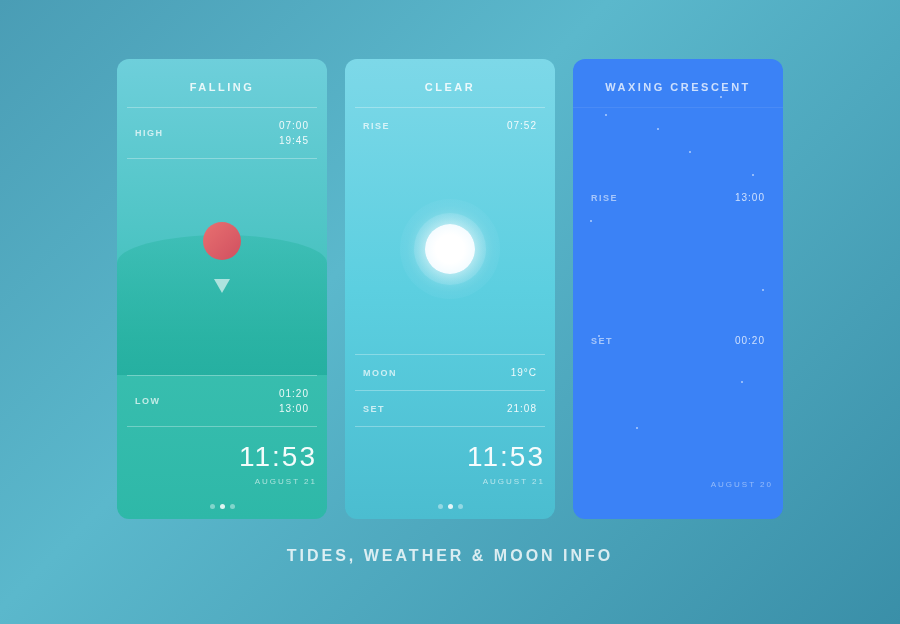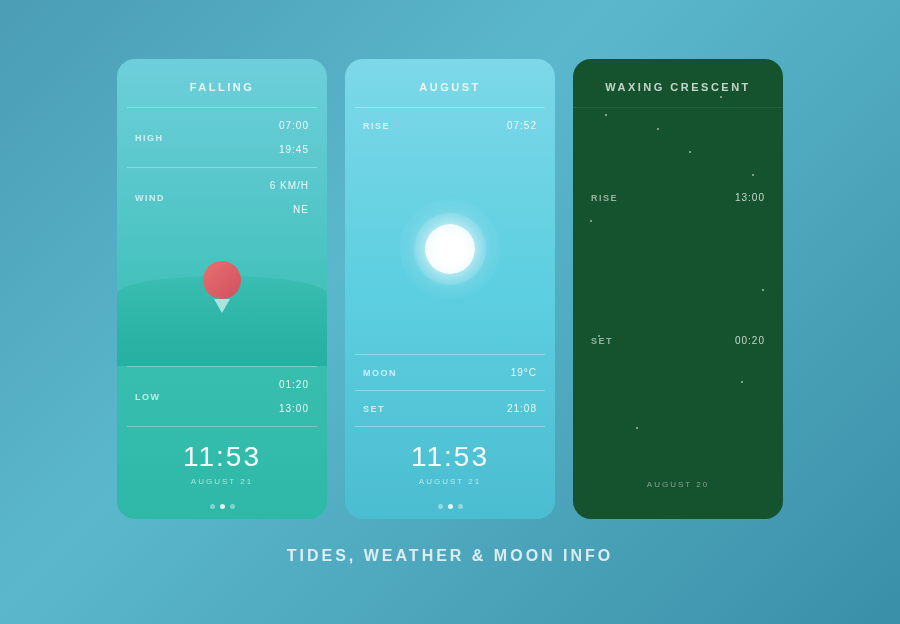--- a/index.html
+++ b/index.html
@@ -21,38 +21,38 @@
       gap: 18px;
       align-items: center;
       justify-content: center;
       margin-bottom: 28px;
     }
 
     
     .card {
       width: 210px;
       height: 460px;
-      border-radius: 18px;
+      border-radius: 12px;
       overflow: hidden;
       display: flex;
       flex-direction: column;
       position: relative;
     }
 
     
     .card-tides {
       background: linear-gradient(180deg, #6ecfdb 0%, #4dc4c4 40%, #3abfb0 60%, #2eb8a8 100%);
     }
 
     .card-weather {
       background: linear-gradient(180deg, #7dd8e8 0%, #5ccfe0 50%, #4bbdd0 100%);
     }
 
     .card-moon {
-      background: #14532d;
+      background: #3b82f6;
       gap: 36px;
     }
 
     
     .card-header {
       text-align: center;
       padding: 22px 10px 14px;
       letter-spacing: 2.5px;
       font-size: 11px;
       font-weight: 600;
@@ -92,21 +92,20 @@
     }
 
     .card-moon .info-label {
       color: rgba(255,255,255,0.55);
     }
 
     .info-values {
       display: flex;
       flex-direction: column;
       align-items: flex-end;
-      gap: 9px;
     }
 
     .info-value {
       font-size: 10px;
       font-weight: 500;
       letter-spacing: 1px;
       color: rgba(255,255,255,0.9);
       line-height: 1.5;
     }
 
@@ -231,21 +230,21 @@
     .star {
       position: absolute;
       width: 2px;
       height: 2px;
       background: rgba(255,255,255,0.6);
       border-radius: 50%;
     }
 
     
     .card-bottom {
-      text-align: center;
+      text-align: right;
       padding: 14px 10px 18px;
     }
 
     .time-display {
       font-size: 28px;
       font-weight: 300;
       color: rgba(255,255,255,0.95);
       letter-spacing: 2px;
       margin-bottom: 4px;
     }
@@ -320,27 +319,20 @@
     <div class="info-row">
       <span class="info-label">HIGH</span>
       <div class="info-values">
         <span class="info-value">07:00</span>
         <span class="info-value">19:45</span>
       </div>
     </div>
 
     <div class="divider"></div>
 
-    <div class="info-row">
-      <span class="info-label">WIND</span>
-      <div class="info-values">
-        <span class="info-value">6 KM/H</span>
-        <span class="info-value">NE</span>
-      </div>
-    </div>
 
     <div class="tides-visual">
       <div class="sun-icon"></div>
       <div class="tide-wave"></div>
       <div class="tide-arrow"></div>
     </div>
 
     <div class="divider"></div>
 
     <div class="info-row">
@@ -359,21 +351,21 @@
     </div>
 
     <div class="dots-indicator">
       <div class="dot"></div>
       <div class="dot active"></div>
       <div class="dot"></div>
     </div>
   </div>
 
   <div class="card card-weather">
-    <div class="card-header">AUGUST</div>
+    <div class="card-header">CLEAR</div>
     <div class="divider"></div>
 
     <div class="info-row">
       <span class="info-label">RISE</span>
       <div class="info-values">
         <span class="info-value">07:52</span>
       </div>
     </div>
 
     <div class="weather-visual">

